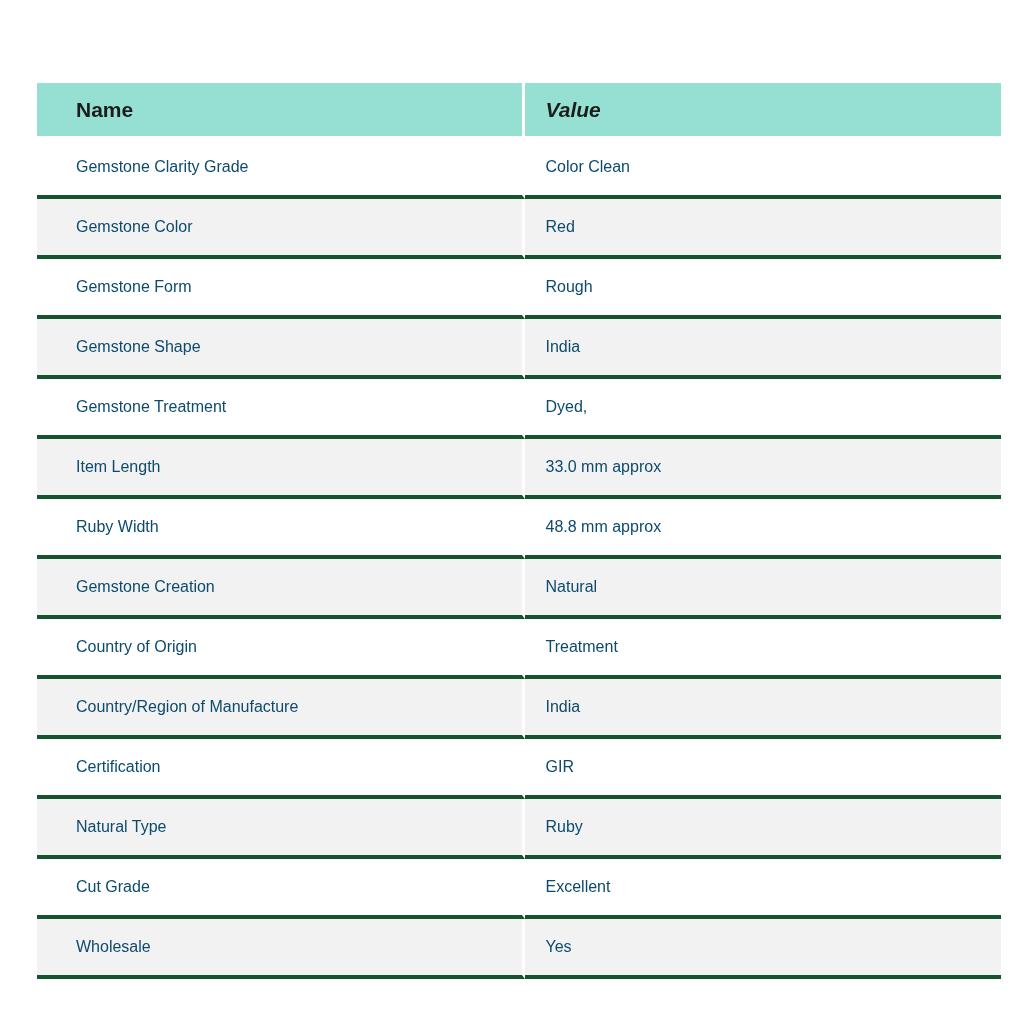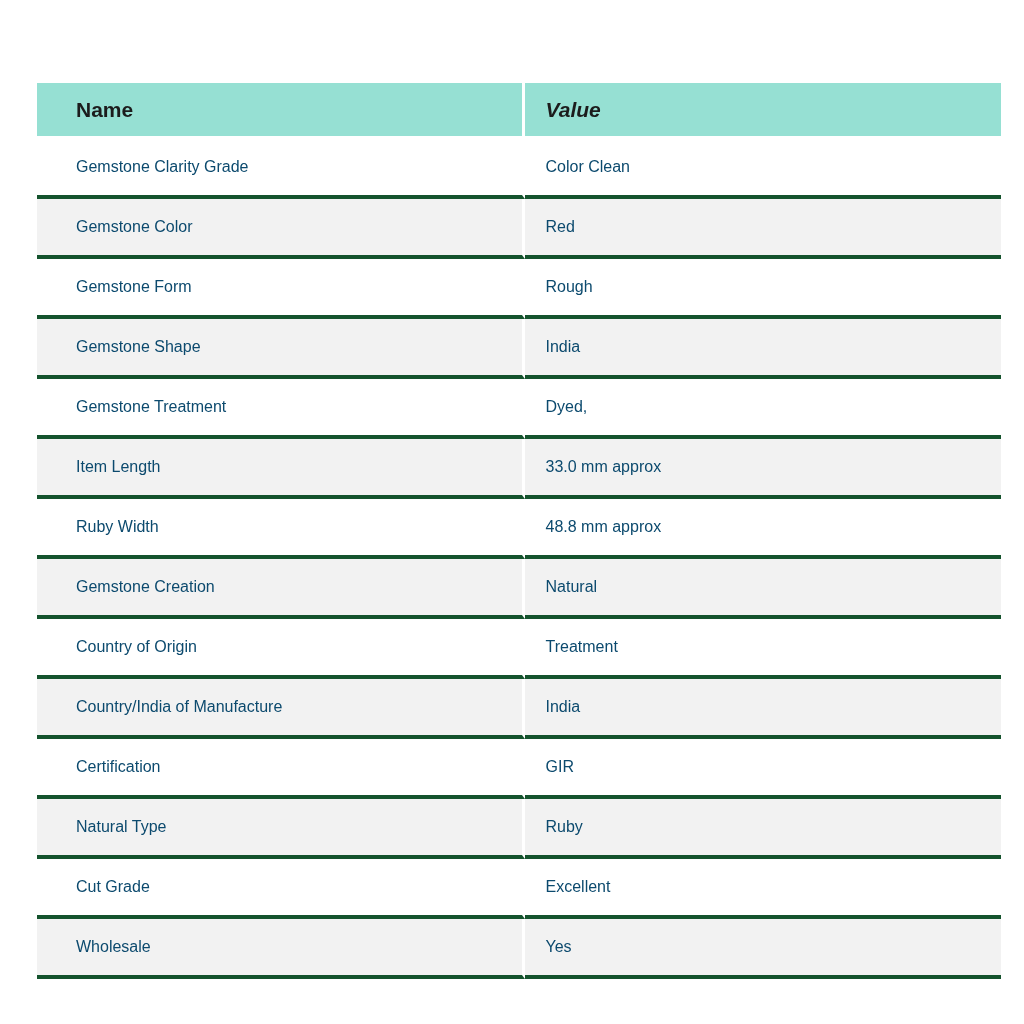--- a/index.html
+++ b/index.html
@@ -109,21 +109,21 @@
         </tr>
         <tr>
           <td class="name-col">Gemstone Creation</td>
           <td class="value-col">Natural</td>
         </tr>
         <tr>
           <td class="name-col">Country of Origin</td>
           <td class="value-col">Treatment</td>
         </tr>
         <tr>
-          <td class="name-col">Country/India of Manufacture</td>
+          <td class="name-col">Country/Region of Manufacture</td>
           <td class="value-col">India</td>
         </tr>
         <tr>
           <td class="name-col">Certification</td>
           <td class="value-col">GIR</td>
         </tr>
         <tr>
           <td class="name-col">Natural Type</td>
           <td class="value-col">Ruby</td>
         </tr>

